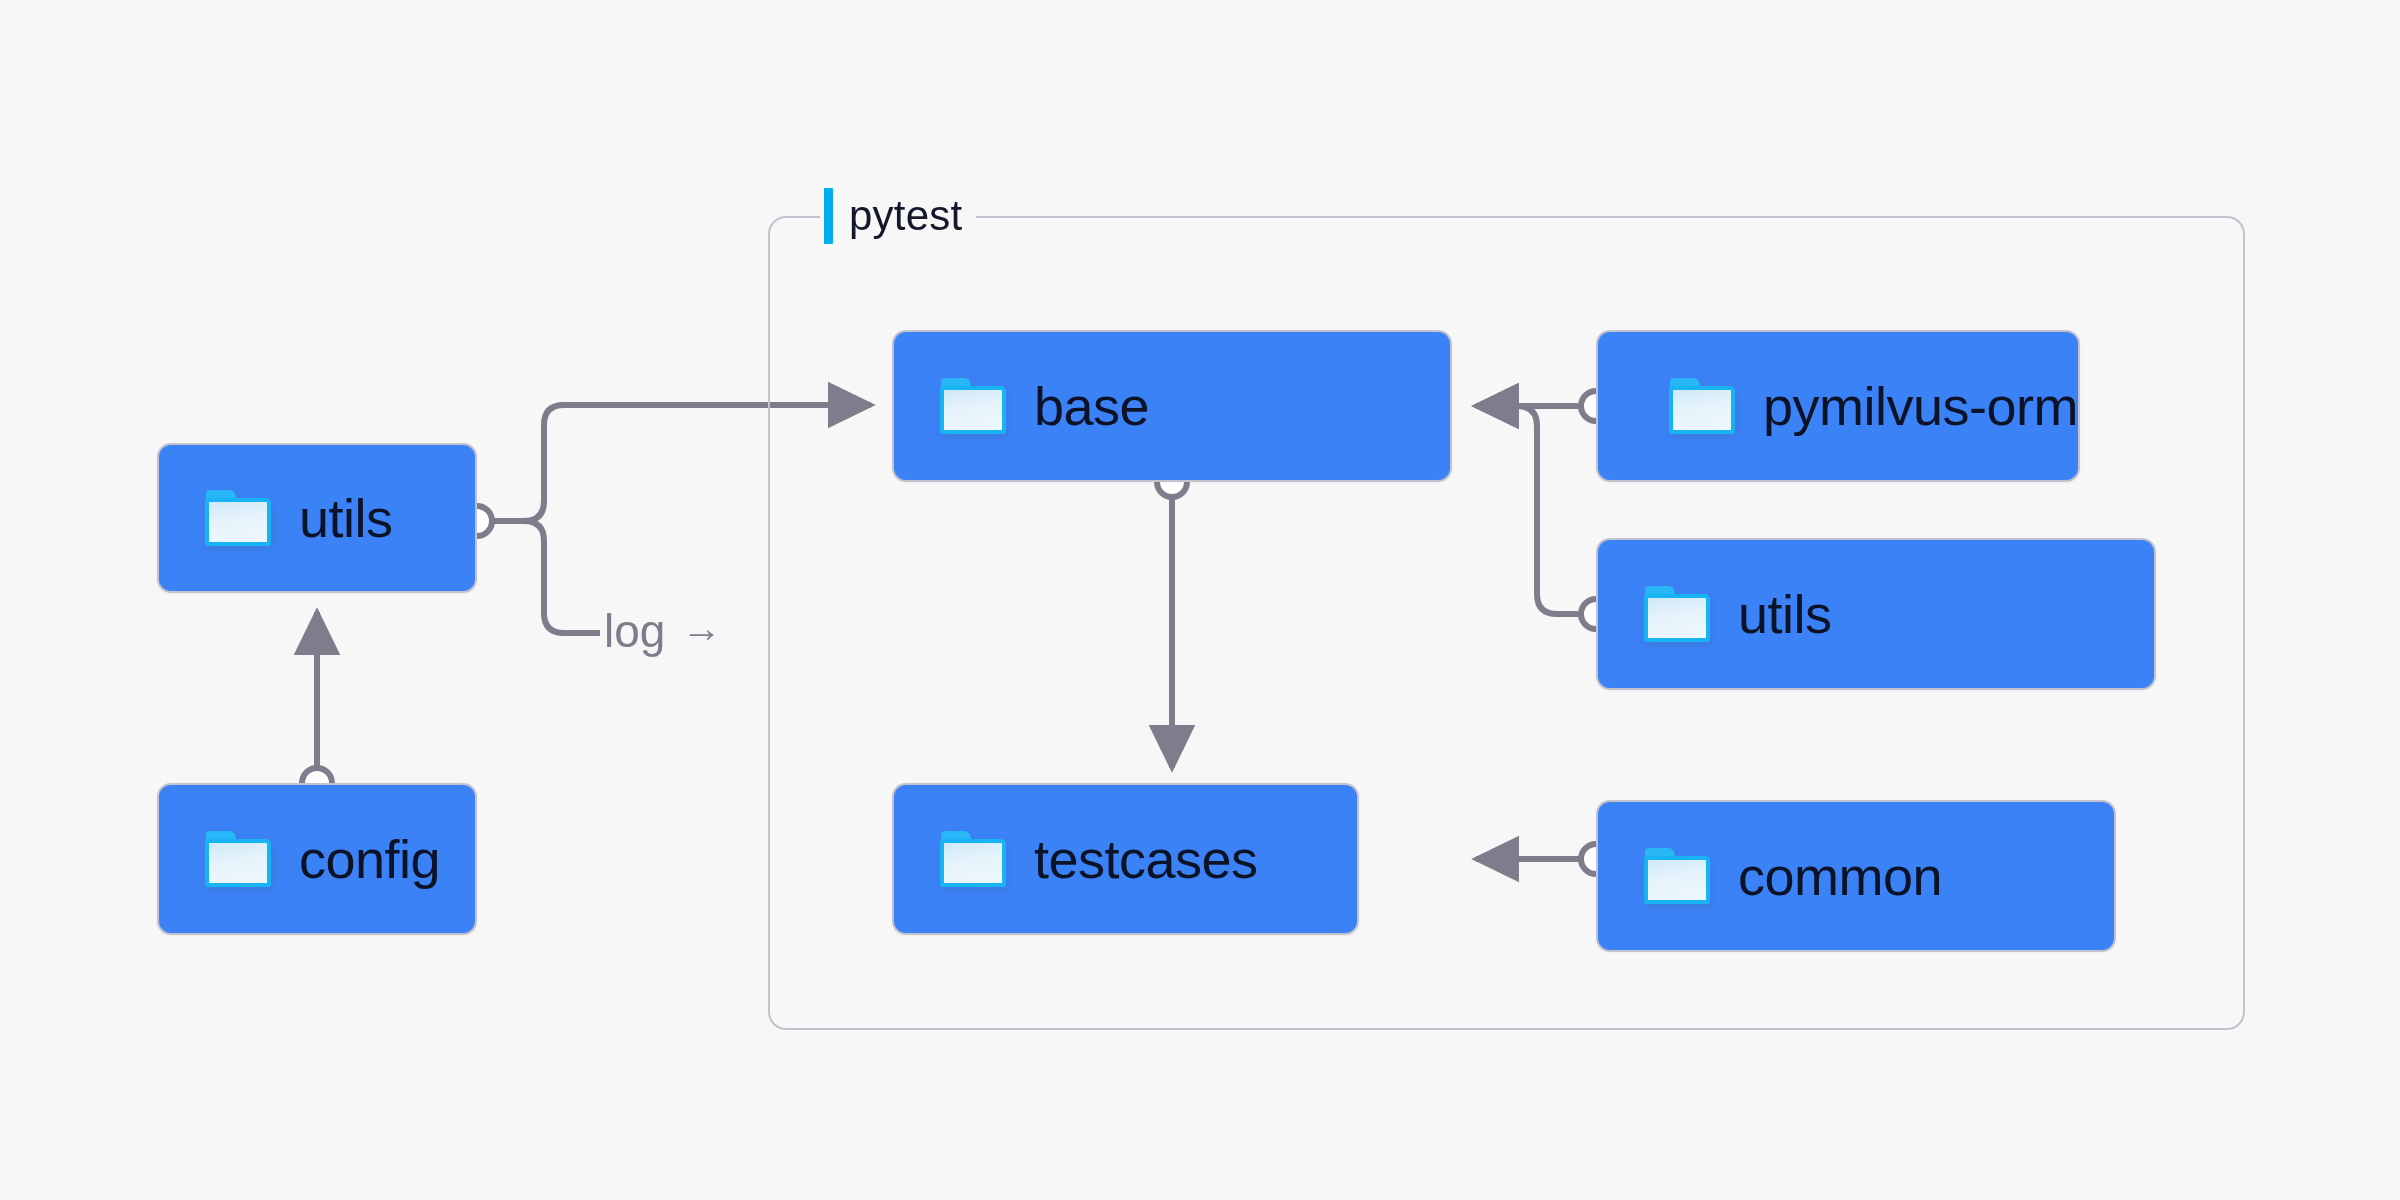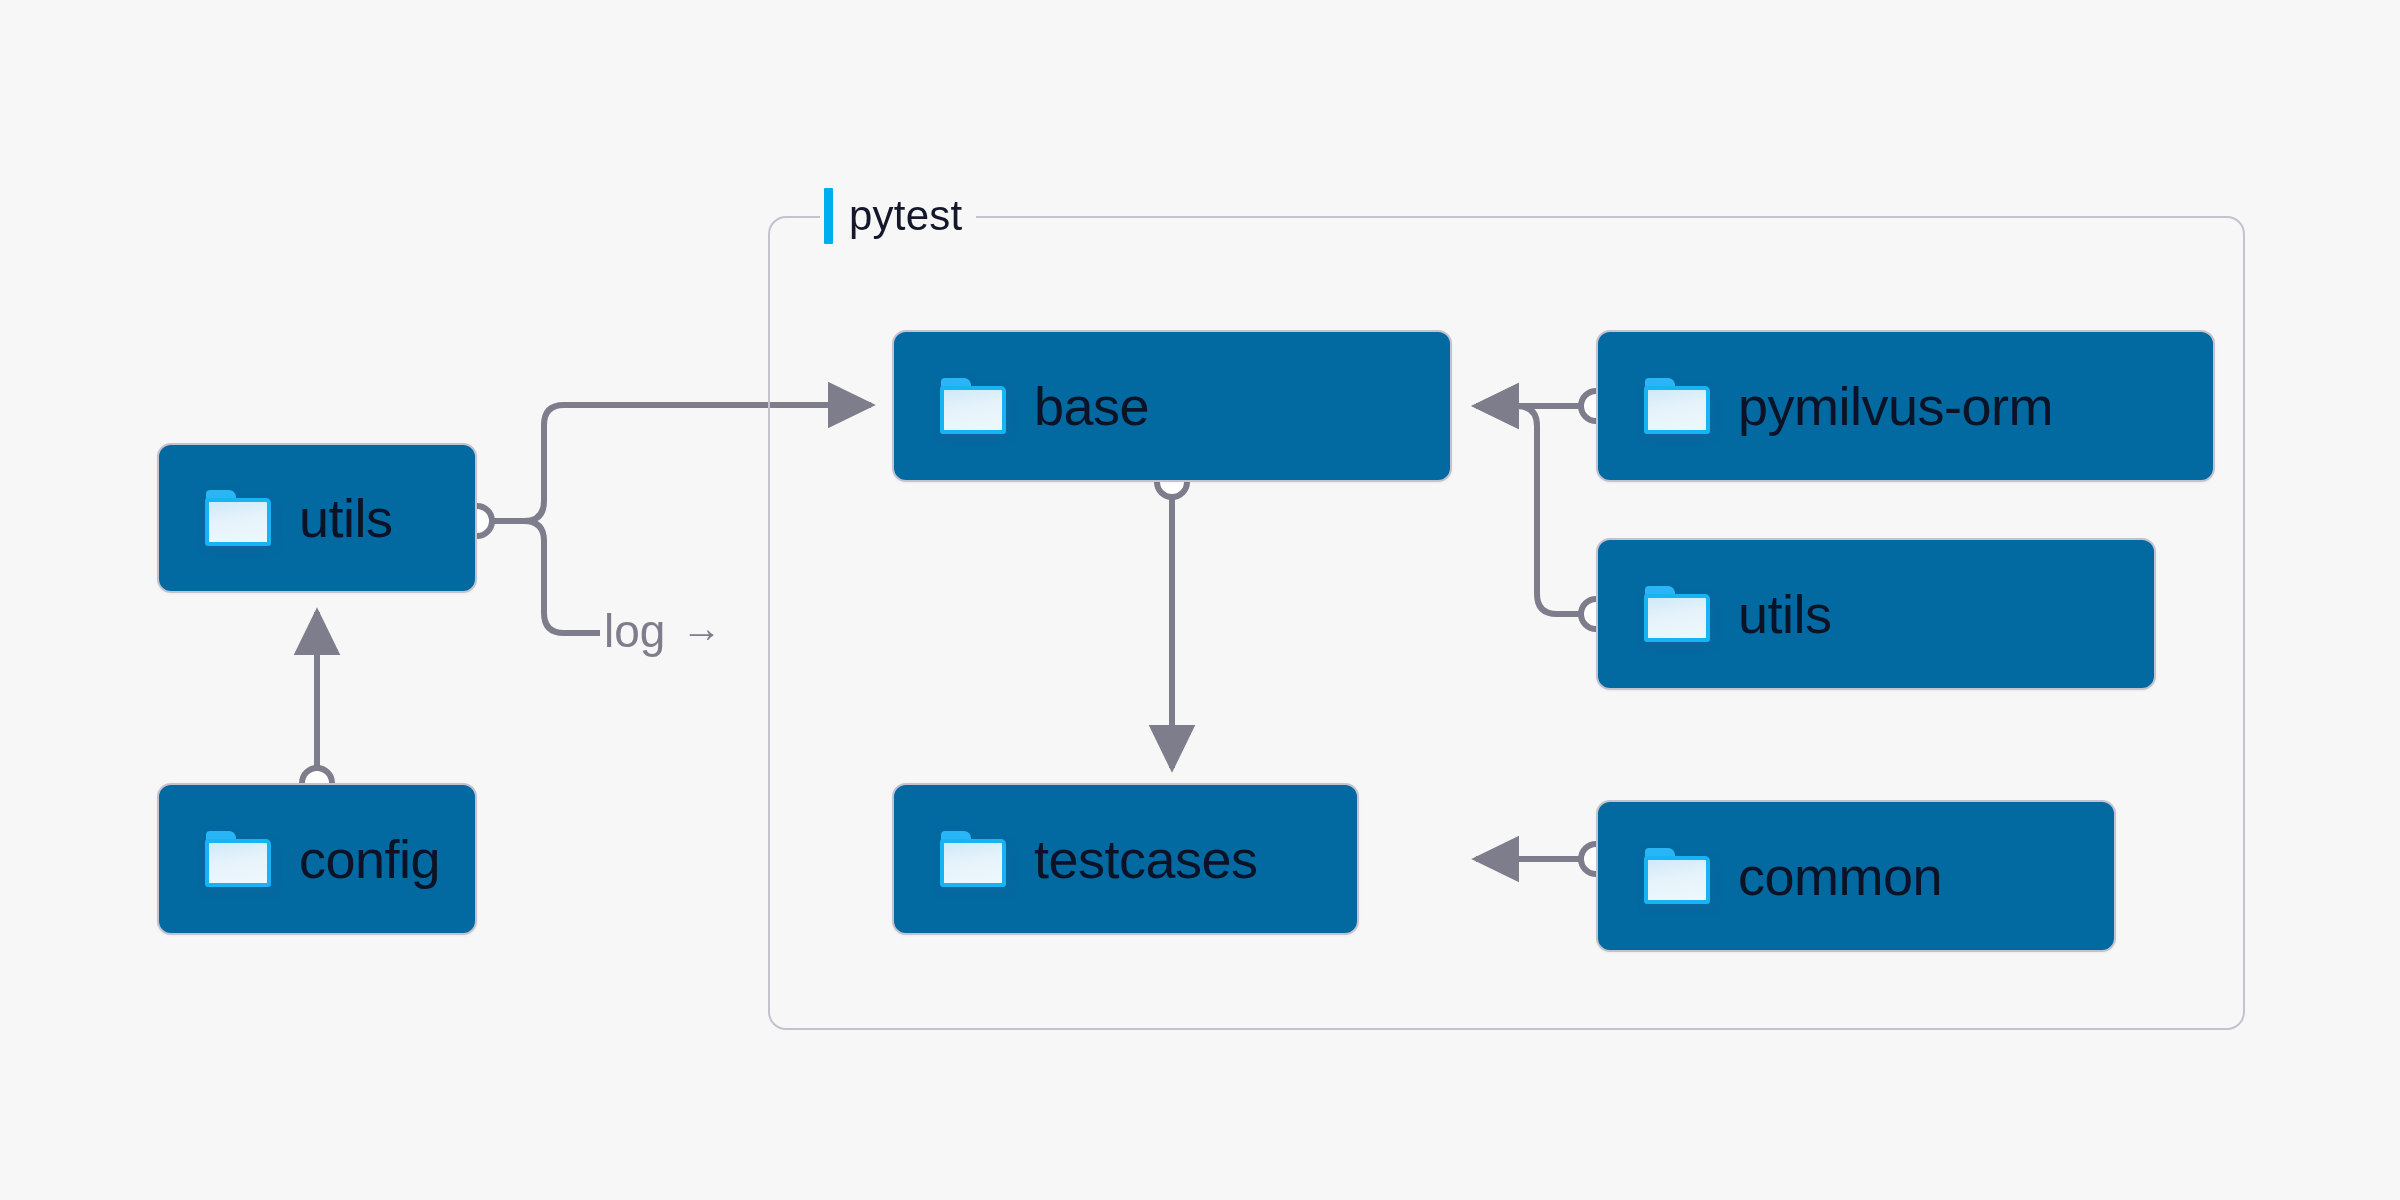--- a/index.html
+++ b/index.html
@@ -55,21 +55,21 @@
     font-size: 42px;
     color: #14182a;
     letter-spacing: 0.2px;
     white-space: nowrap;
   }
 
   
   .node {
     position: absolute;
     box-sizing: border-box;
-    background: #0369a1;
+    background: #3b82f6;
     border: 2px solid #c3c2ce;
     border-radius: 14px;
     display: flex;
     align-items: center;
     box-shadow: 0 1px 3px rgba(20,24,42,0.05);
   }
   .node-inner {
     display: flex;
     align-items: center;
     gap: 28px;
@@ -218,21 +218,21 @@
   <div class="node" style="left:892px; top:783px; width:467px; height:152px;">
     <div class="node-inner">
       <span class="folder">
         <span class="tab"></span>
           <span class="body"></span>
       </span>
       <span class="node-label">testcases</span>
     </div>
   </div>
 
-  <div class="node" style="left:1596px; top:330px; width:619px; height:152px;">
+  <div class="node" style="left:1596px; top:330px; width:484px; height:152px;justify-content:flex-end;">
     <div class="node-inner">
       <span class="folder">
         <span class="tab"></span>
           <span class="body"></span>
       </span>
       <span class="node-label">pymilvus-orm</span>
     </div>
   </div>
 
   <div class="node" style="left:1596px; top:538px; width:560px; height:152px;">

